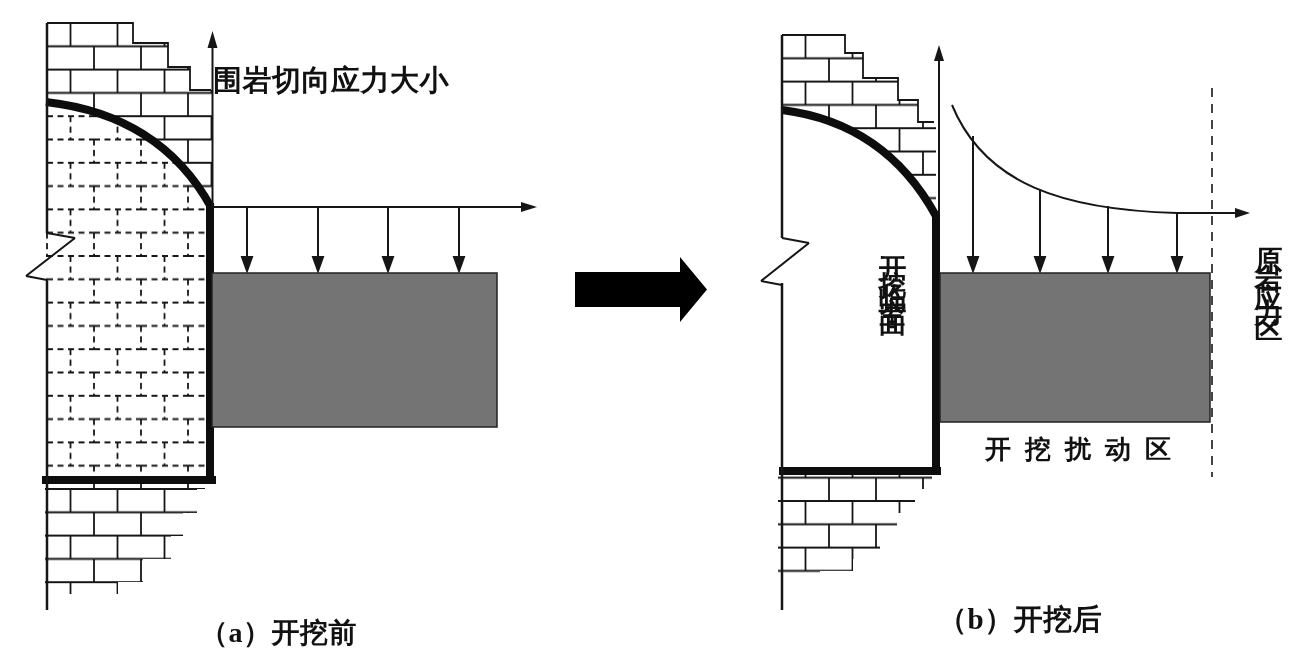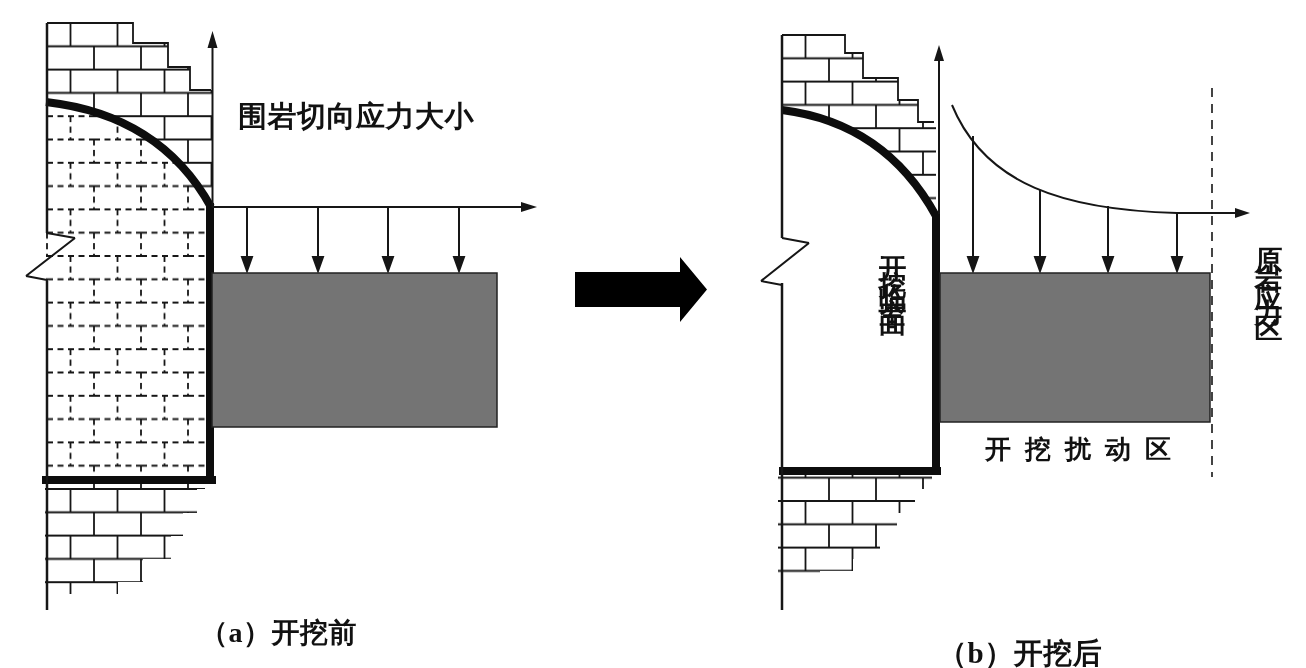--- a/index.html
+++ b/index.html
@@ -4,27 +4,27 @@
 <style>
   html,body{margin:0;padding:0;background:#ffffff;}
   #stage{
     position:relative;width:1306px;height:668px;background:#ffffff;overflow:hidden;
     font-family:"Liberation Serif","DejaVu Serif",serif;color:#111111;
   }
   #stage svg{position:absolute;left:0;top:0;}
   .lbl{position:absolute;font-weight:bold;white-space:nowrap;line-height:1;color:#111111;}
   .lbl-h{letter-spacing:0.5px;}
   .lbl-v{writing-mode:vertical-rl;text-orientation:upright;width:30px;}
-  .axis-label-left{left:238px;top:66px;font-size:29px;margin-top:36px;}
+  .axis-label-left{left:213px;top:66px;font-size:29px;}
   .axis-label-right{left:950px;top:60px;font-size:28px;}
   .face-label{left:876px;top:235px;font-size:28px;letter-spacing:13px;}
   .insitu-label{left:1252px;top:225px;font-size:28px;letter-spacing:17px;}
   .disturbed-label{left:985px;top:437px;font-size:26px;letter-spacing:14px;}
   .caption-a{left:200px;top:619px;font-size:28px;}
-  .caption-b{left:938px;top:639px;font-size:29px;}
+  .caption-b{left:938px;top:605px;font-size:29px;}
 </style>
 </head>
 <body>
 
 <div id="stage">
 
   <svg width="1306" height="668" viewBox="0 0 1306 668">
     <defs>
       <pattern id="bL" x="47" y="23" width="47" height="46.6" patternUnits="userSpaceOnUse">
         <path d="M0 0 H47 M0 46.6 H47 M0 23.3 H47 M23.5 0 V23.3 M0 23.3 V46.6 M47 23.3 V46.6" stroke="#161616" stroke-width="1.8" fill="none"></path>

